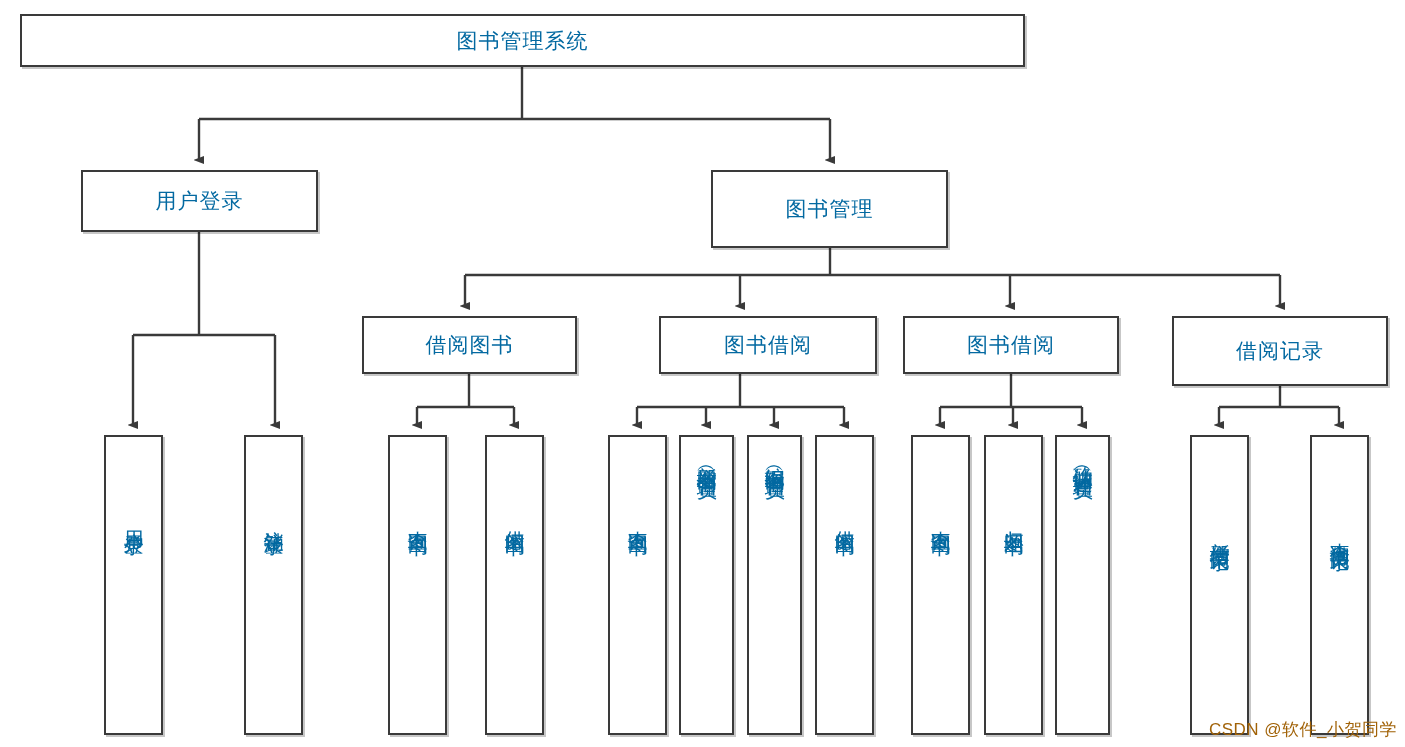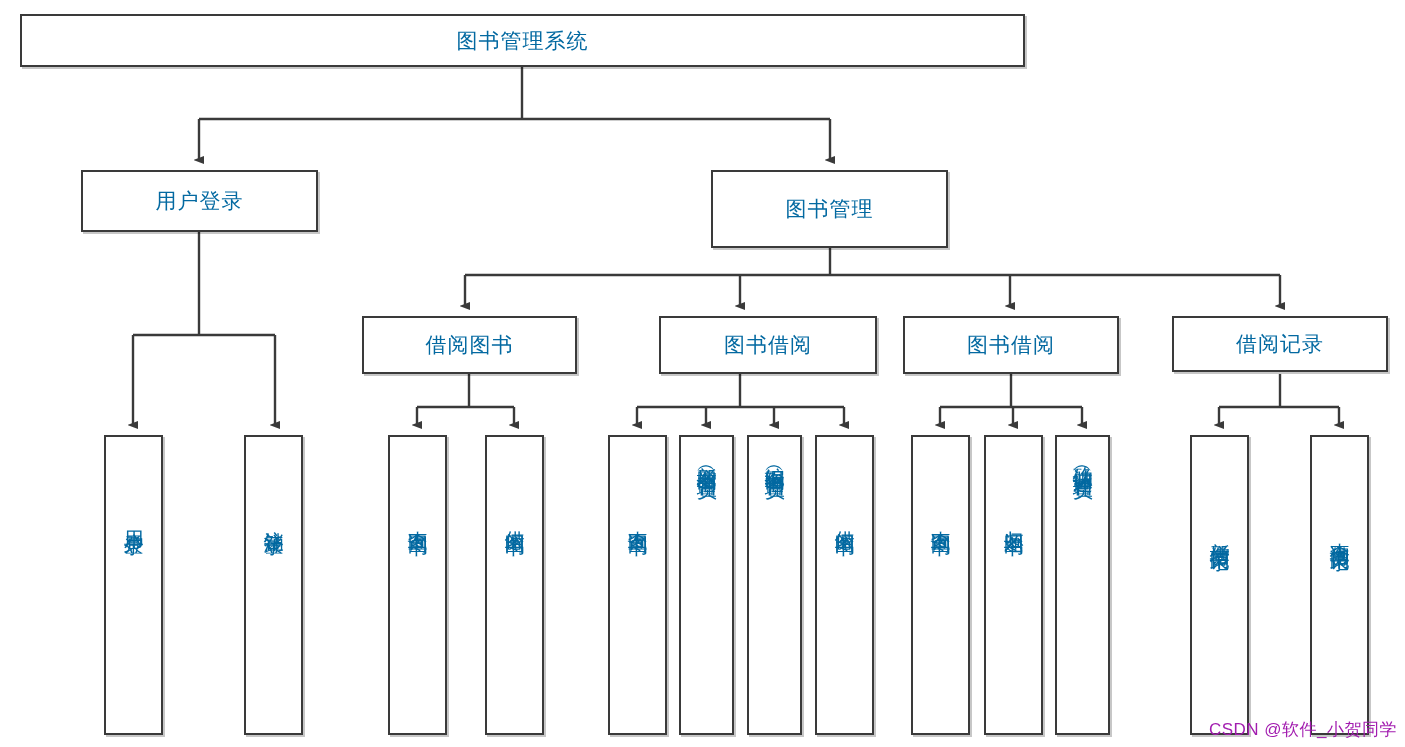--- a/index.html
+++ b/index.html
@@ -59,21 +59,21 @@
     padding-top: 64px;
   }
   .node.vertical.mid2 .vlabel {
     padding-top: 76px;
   }
   .watermark {
     position: absolute;
     right: 8px;
     bottom: 6px;
     font-size: 17px;
-    color: #a21caf;
+    color: #a16207;
     letter-spacing: 0.5px;
     white-space: nowrap;
   }
 </style>
 </head>
 <body>
 
 <div id="canvas">
 
   <svg id="wires" viewBox="0 0 1405 747">
@@ -139,21 +139,21 @@
 
   <div class="node horizontal" style="left: 362px; top: 316px; width: 215px; height: 58px;">
     <span>借阅图书</span>
   </div>
   <div class="node horizontal" style="left: 631px; top: 316px; width: 218px; height: 58px; margin-left: 28px;">
     <span>图书借阅</span>
   </div>
   <div class="node horizontal" style="left: 903px; top: 316px; width: 216px; height: 58px;">
     <span>图书借阅</span>
   </div>
-  <div class="node horizontal" style="left: 1172px; top: 316px; width: 216px; height: 56px; justify-content: center;">
+  <div class="node horizontal" style="left: 1172px; top: 316px; width: 216px; height: 70px; justify-content: center;">
     <span>借阅记录</span>
   </div>
 
   <div class="node vertical mid" style="left: 104px; top: 435px; width: 59px; height: 300px;">
     <span class="vlabel">用户登录</span>
   </div>
   <div class="node vertical mid" style="left: 244px; top: 435px; width: 59px; height: 300px;">
     <span class="vlabel">注销登录</span>
   </div>
   <div class="node vertical mid" style="left: 388px; top: 435px; width: 59px; height: 300px;">

